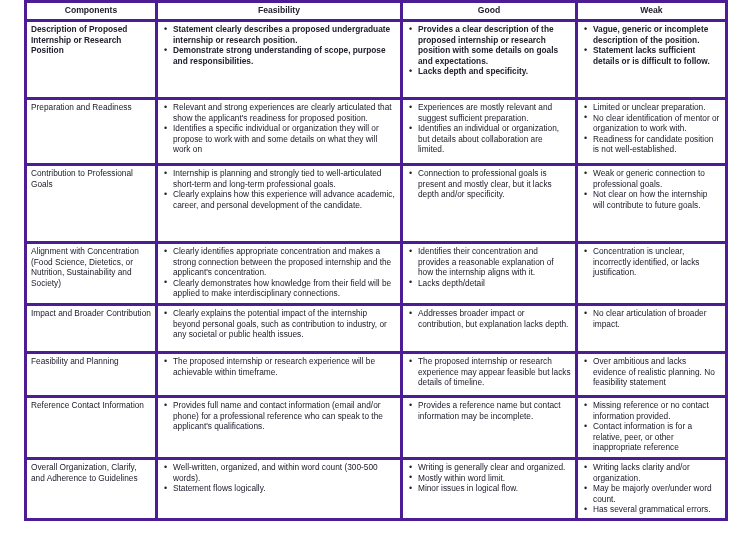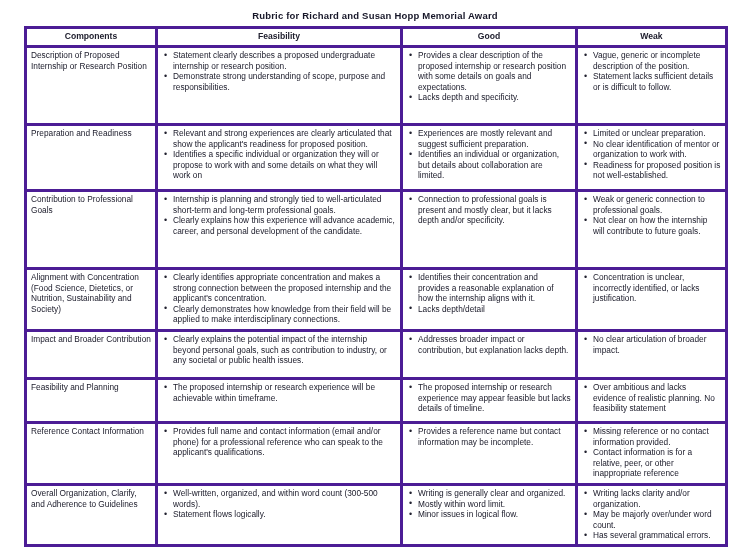--- a/index.html
+++ b/index.html
@@ -77,39 +77,38 @@
     top: -0.5px;
     font-size: 9px;
     line-height: 1.28;
   }
 </style>
 </head>
 <body>
 
 <div class="page">
 
-  <div class="doc-title">Rubric for Richard and Susan Hopp Memorial Award</div>
 
   <table class="rubric">
     <colgroup>
       <col class="c-comp">
       <col class="c-out">
       <col class="c-good">
       <col class="c-weak">
     </colgroup>
     <thead>
       <tr>
         <th>Components</th>
         <th>Feasibility</th>
         <th>Good</th>
         <th>Weak</th>
       </tr>
     </thead>
     <tbody id="rubric-body">
-        <tr style="height: 78px;">
+        <tr style="height: 78px; font-weight: bold;">
           <td class="comp-cell">Description of Proposed Internship or Research Position</td>
           <td>
             <ul class="crit">
               <li>Statement clearly describes a proposed undergraduate internship or research position.</li>
               <li>Demonstrate strong understanding of scope, purpose and responsibilities.</li>
             </ul>
           </td>
           <td>
             <ul class="crit">
               <li>Provides a clear description of the proposed internship or research position with some details on goals and expectations.</li>
@@ -134,21 +133,21 @@
           <td>
             <ul class="crit">
               <li>Experiences are mostly relevant and suggest sufficient preparation.</li>
               <li>Identifies an individual or organization, but details about collaboration are limited.</li>
             </ul>
           </td>
           <td>
             <ul class="crit">
               <li>Limited or unclear preparation.</li>
               <li>No clear identification of mentor or organization to work with.</li>
-              <li>Readiness for proposed position is not well-established.</li>
+              <li>Readiness for candidate position is not well-established.</li>
             </ul>
           </td>
         </tr>
         <tr style="height: 78px;">
           <td class="comp-cell">Contribution to Professional Goals</td>
           <td>
             <ul class="crit">
               <li>Internship is planning and strongly tied to well-articulated short-term and long-term professional goals.</li>
               <li>Clearly explains how this experience will advance academic, career, and personal development of the candidate.</li>
             </ul>

